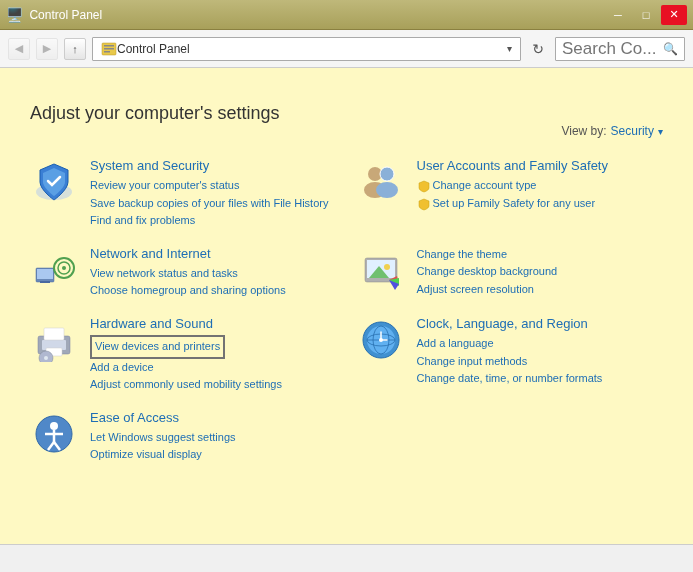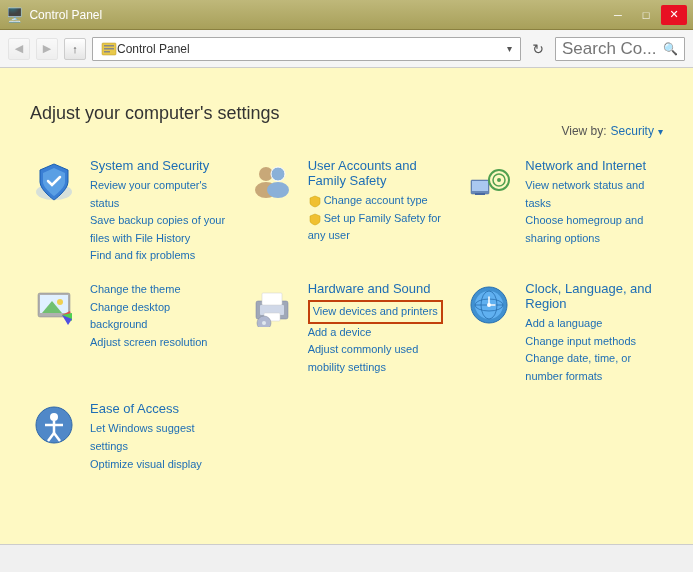--- a/index.html
+++ b/index.html
@@ -153,21 +153,21 @@
       color: #555;
       margin-top: 36px;
     }
     .view-by-label { color: #555; }
     .view-by-value { color: #1e6eb5; cursor: pointer; }
     .view-by-arrow { color: #1e6eb5; font-size: 10px; }
 
     
     .categories-grid {
       display: grid;
-      grid-template-columns: 1fr 1fr 1fr;
+      grid-template-columns: 1fr 1fr;
       gap: 16px 20px;
     }
 
     .category-item {
       display: flex;
       gap: 12px;
       align-items: flex-start;
     }
     .cat-icon {
       width: 48px;
@@ -189,21 +189,21 @@
     .cat-link {
       font-size: 11px;
       color: #1e6eb5;
       text-decoration: none;
       cursor: pointer;
       display: block;
       line-height: 1.6;
     }
     .cat-link.highlighted {
       display: inline-block;
-      border: 2px solid #c2410c;
+      border: 2px solid #737373;
       padding: 1px 3px;
     }
 
     
     .status-bar {
       background: #f0f0f0;
       border-top: 1px solid #ccc;
       height: 28px;
       display: flex;
       align-items: center;

